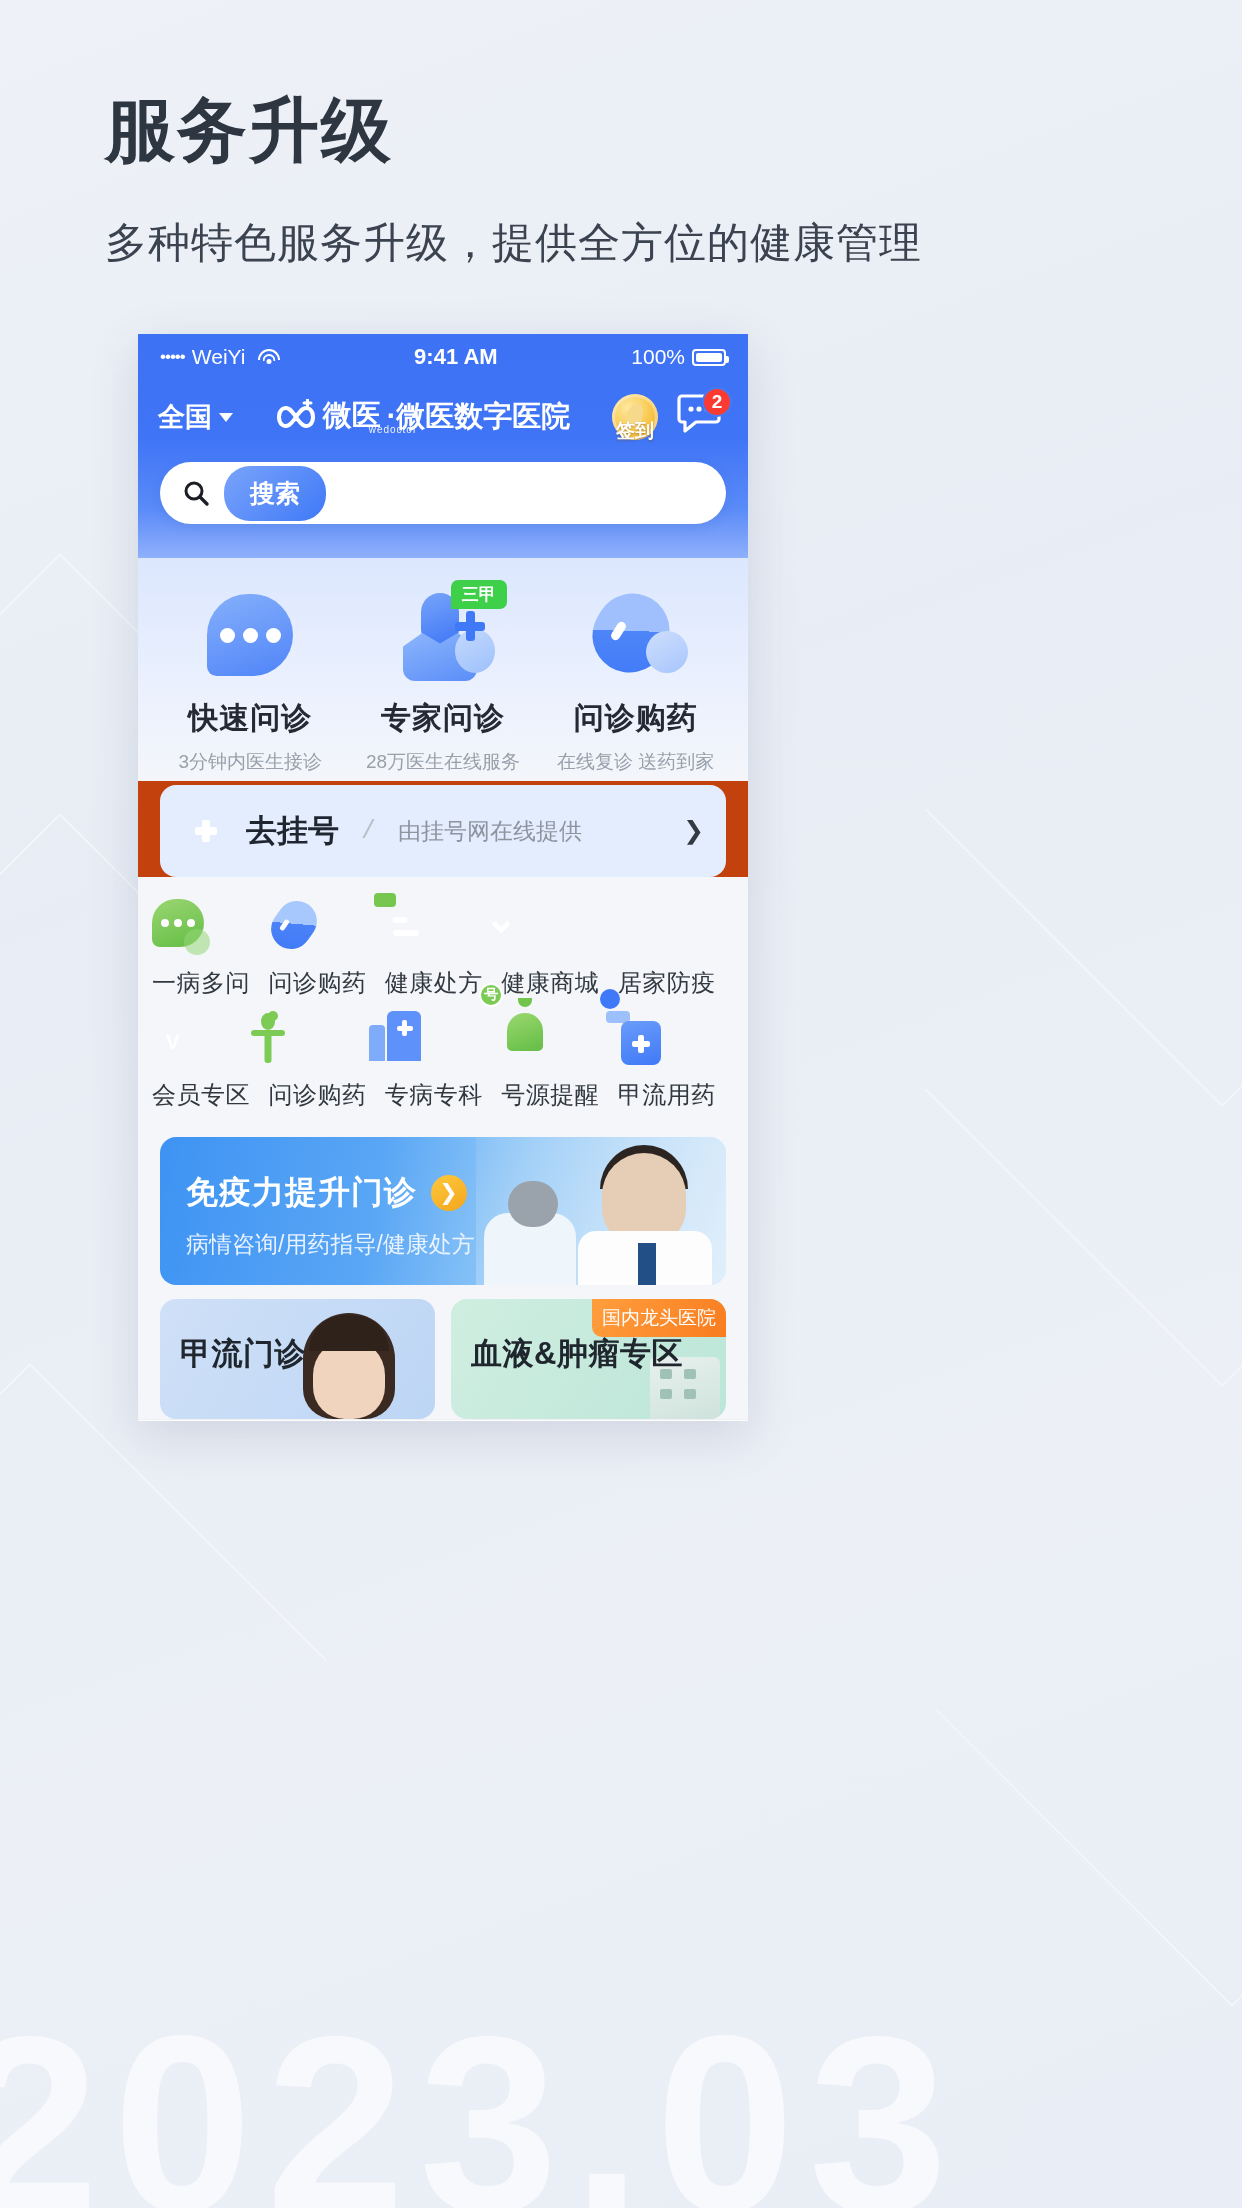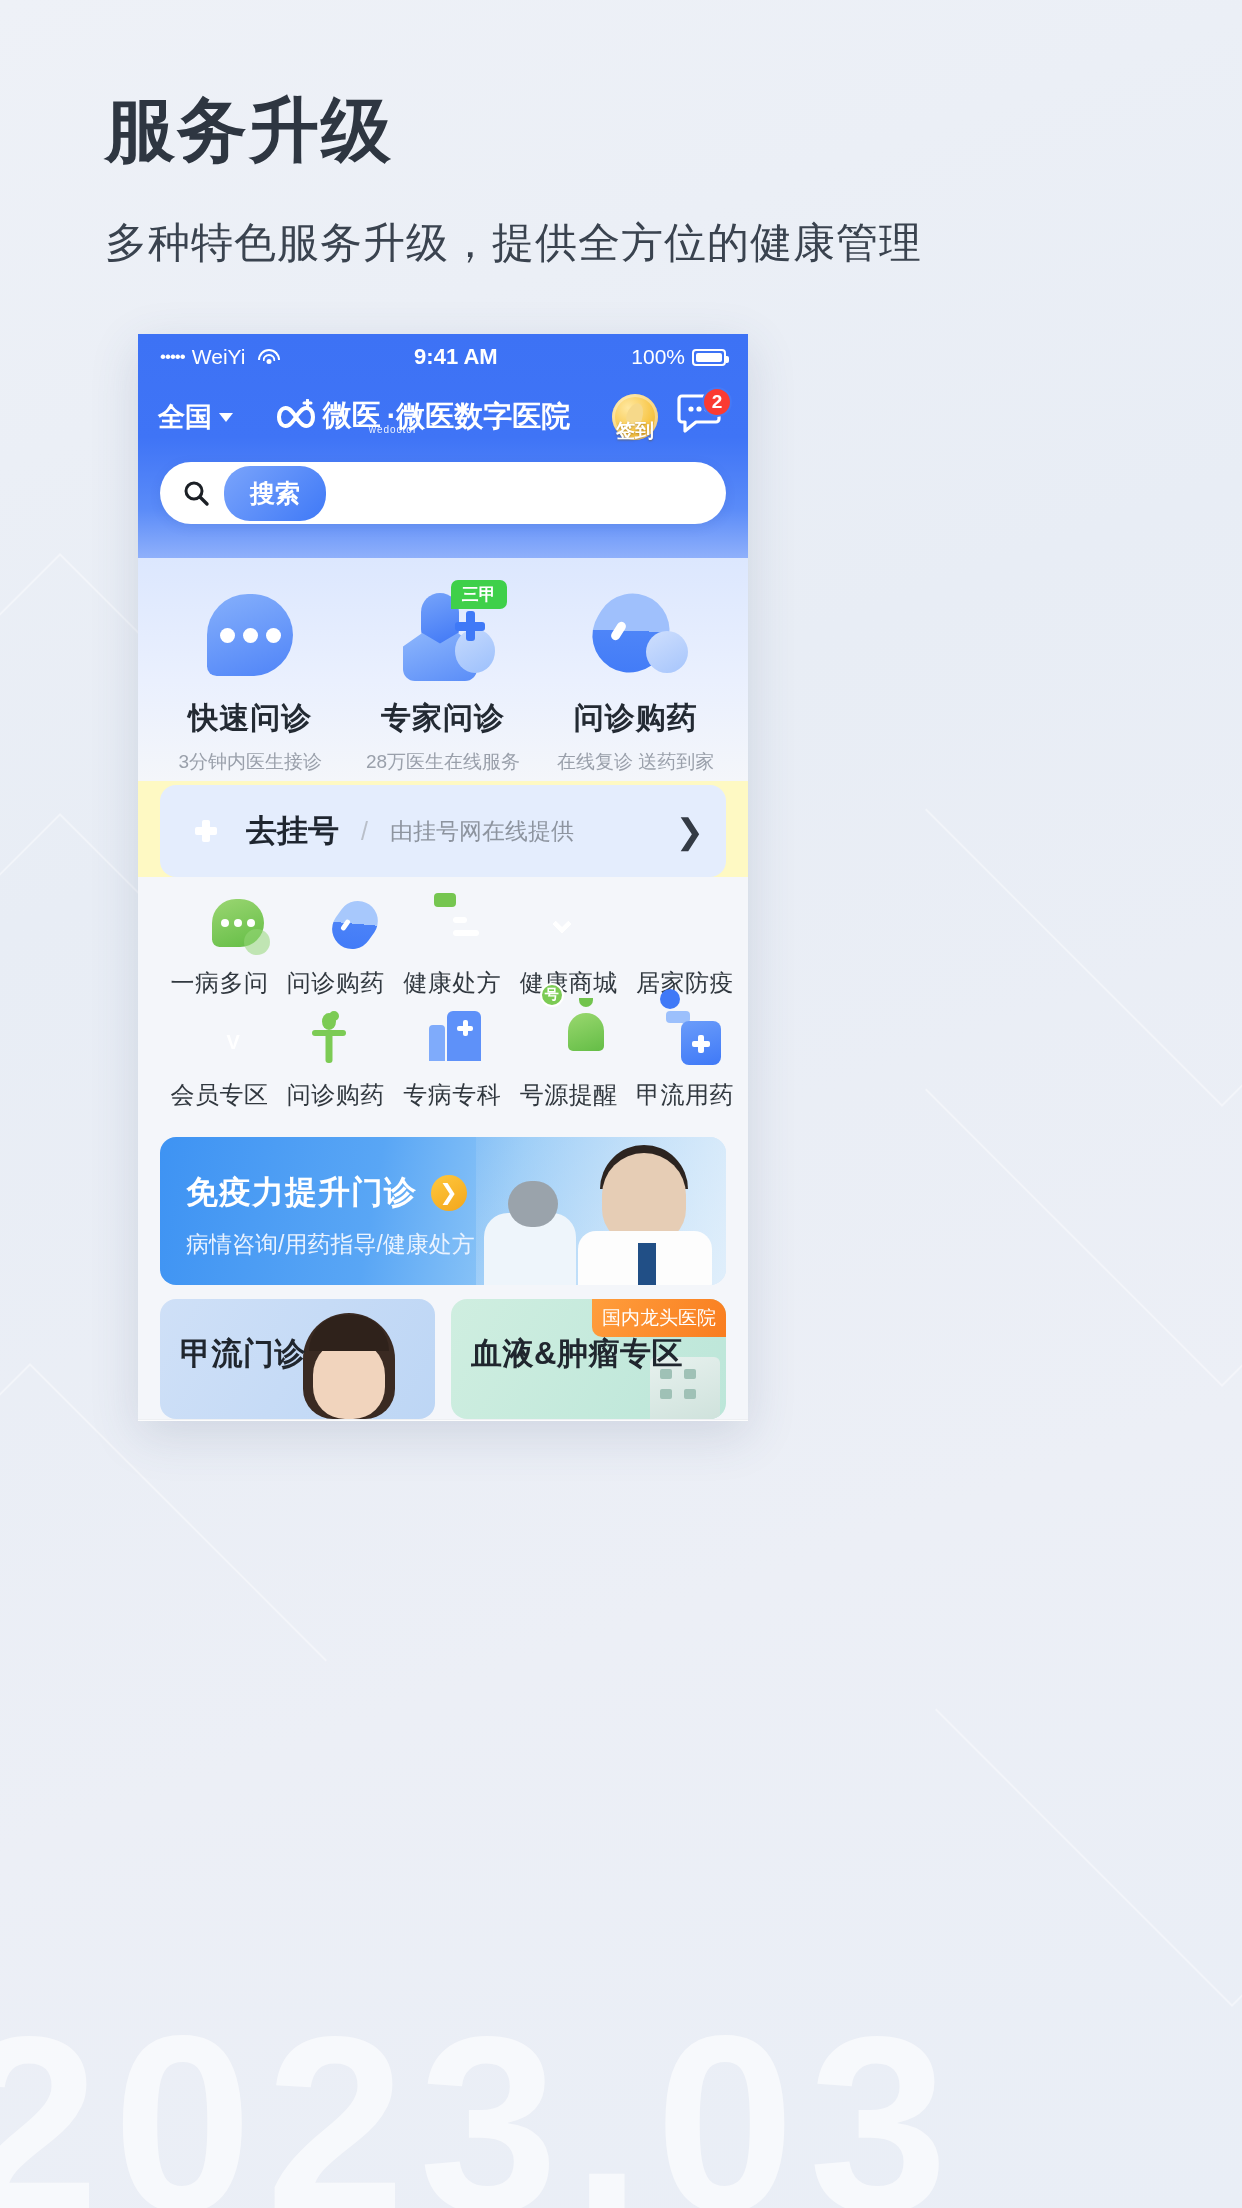--- a/index.html
+++ b/index.html
@@ -163,41 +163,41 @@
   .pill .cap {
     position:absolute; left:6px; top:2px; width:74px; height:80px; border-radius:40px 40px 40px 40px;
     background: linear-gradient(150deg,#9fc0fc 0%, #9fc0fc 48%, #4e85f8 48%, #3f79f7 100%);
     transform: rotate(32deg);
   }
   .pill .dot{position:absolute;left:26px;top:30px;width:9px;height:20px;border-radius:6px;background:#fff;transform:rotate(32deg);}
   .pill .blob{position:absolute;right:-4px;bottom:6px;width:42px;height:42px;border-radius:50%;
     background:linear-gradient(150deg,#cfdffd,#a6c5fc);}
 
   
-  .reg-wrap { padding: 4px 22px 0; background:#fef9c3; }
+  .reg-wrap { padding: 4px 22px 0; background:#c2410c;font-family:Liberation Mono, monospace; }
   .register {
     background:#e4edfd; border-radius: 16px; height: 92px;
     display:flex; align-items:center; padding: 0 22px; gap: 16px; cursor:pointer;
   }
   .hexbadge { width:48px;height:54px; position:relative; flex:none; }
   .hexbadge .hx { width:48px;height:54px;background:linear-gradient(160deg,#a9c6fc,#5f8ef8);
     clip-path: polygon(50% 0, 100% 25%, 100% 75%, 50% 100%, 0 75%, 0 25%); }
   .hexbadge .cross{position:absolute;left:50%;top:50%;transform:translate(-50%,-50%);width:22px;height:22px;}
   .hexbadge .cross::before,.hexbadge .cross::after{content:'';position:absolute;background:#fff;border-radius:2px;}
   .hexbadge .cross::before{left:7px;top:0;width:8px;height:22px;}
   .hexbadge .cross::after{left:0;top:7px;width:22px;height:8px;}
   .reg-title { font-size:31px; font-weight:700; color:#1f2630; }
   .reg-sep { color:#b9bfc9; font-size:25px; margin:0 6px; }
   .reg-sub { font-size:23px; color:#8d949f; }
   .reg-arrow { margin-left:auto; font-size: 34px; color:#333a44; font-weight:300; }
 
   
   .grid-wrap { background:#f4f6fa; padding: 22px 14px 8px; }
   .grid { display:flex; margin-bottom: 12px; }
-  .gcell { flex:1; display:flex; flex-direction:column; align-items:flex-end; cursor:pointer; }
+  .gcell { flex:1; display:flex; flex-direction:column; align-items:flex-start; cursor:pointer; }
   .gicon { width: 56px; height: 56px; position:relative; margin-bottom: 12px; }
   .glabel { font-size: 24px; color:#31383f; letter-spacing:.5px; }
 
   .ic-chat-g { width:52px;height:48px;border-radius:26px 26px 26px 8px;
     background:linear-gradient(160deg,#9bd672,#63bd45); display:flex;align-items:center;justify-content:center;gap:5px;}
   .ic-chat-g i{width:8px;height:8px;border-radius:50%;background:#fff;}
   .ic-chat-g::after{content:'';position:absolute;right:-2px;bottom:0;width:26px;height:26px;border-radius:50%;
     background:rgba(150,215,120,.55);}
   .ic-pill { width:52px;height:52px;position:relative; }
   .ic-pill .cap{position:absolute;left:6px;top:1px;width:40px;height:50px;border-radius:22px;

